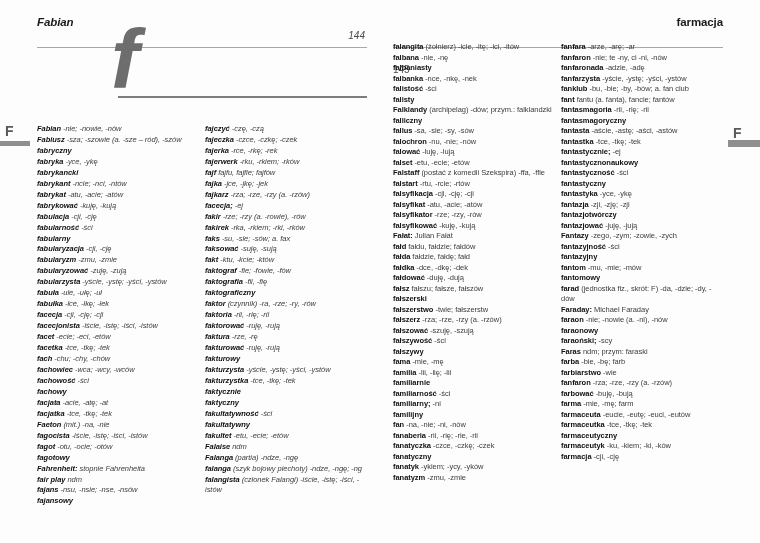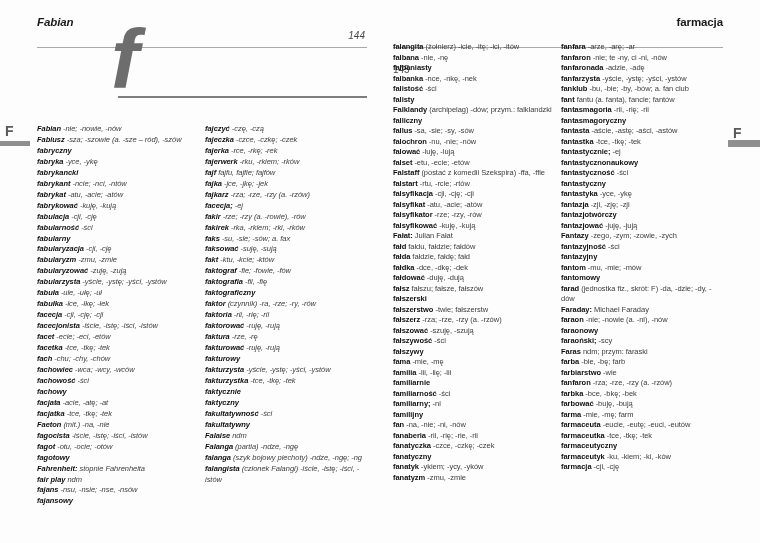--- a/index.html
+++ b/index.html
@@ -124,20 +124,21 @@
         <div class="entry"><b>faktorować</b> <span>-ruję, -rują</span></div>
         <div class="entry"><b>faktura</b> <span>-rze, -rę</span></div>
         <div class="entry"><b>fakturować</b> <span>-ruję, -rują</span></div>
         <div class="entry"><b>fakturowy</b></div>
         <div class="entry"><b>fakturzysta</b> <span>-yście, -ystę; -yści, -ystów</span></div>
         <div class="entry"><b>fakturzystka</b> <span>-tce, -tkę; -tek</span></div>
         <div class="entry"><b>faktycznie</b></div>
         <div class="entry"><b>faktyczny</b></div>
         <div class="entry"><b>fakultatywność</b> <span>-ści</span></div>
         <div class="entry"><b>fakultatywny</b></div>
+        <div class="entry"><b>fakultet</b> <span>-etu, -ecie; -etów</span></div>
         <div class="entry"><b>Falaise</b> <span>ndm</span></div>
         <div class="entry"><b>Falanga</b> <span>(partia) -ndze, -ngę</span></div>
         <div class="entry"><b>falanga</b> <span>(szyk bojowy piechoty) -ndze, -ngę; -ng</span></div>
         <div class="entry"><b>falangista</b> <span>(członek Falangi) -iście, -istę; -iści, -istów</span></div>
       </div>
   </div>
 </div>
 
 <div class="page" id="page-right">
   <div class="page-header">
@@ -217,21 +218,20 @@
         <div class="entry"><b>fantomowy</b></div>
         <div class="entry"><b>farad</b> <span>(jednostka fiz., skrót: F) -da, -dzie; -dy, -dów</span></div>
         <div class="entry"><b>Faraday:</b> <span>Michael Faraday</span></div>
         <div class="entry"><b>faraon</b> <span>-nie; -nowie (a. -ni), -nów</span></div>
         <div class="entry"><b>faraonowy</b></div>
         <div class="entry"><b>faraoński;</b> <span>-scy</span></div>
         <div class="entry"><b>Faras</b> <span>ndm; przym: faraski</span></div>
         <div class="entry"><b>farba</b> <span>-bie, -bę; farb</span></div>
         <div class="entry"><b>farbiarstwo</b> <span>-wie</span></div>
         <div class="entry"><b>fanfaron</b> <span>-rza; -rze, -rzy (a. -rzów)</span></div>
-        <div class="entry"><b>farbka</b> <span>-bce, -bkę; -bek</span></div>
         <div class="entry"><b>farbować</b> <span>-buję, -bują</span></div>
         <div class="entry"><b>farma</b> <span>-mie, -mę; farm</span></div>
         <div class="entry"><b>farmaceuta</b> <span>-eucie, -eutę; -euci, -eutów</span></div>
         <div class="entry"><b>farmaceutka</b> <span>-tce, -tkę; -tek</span></div>
         <div class="entry"><b>farmaceutyczny</b></div>
         <div class="entry"><b>farmaceutyk</b> <span>-ku, -kiem; -ki, -ków</span></div>
         <div class="entry"><b>farmacja</b> <span>-cji, -cję</span></div>
       </div>
   </div>
 </div>

